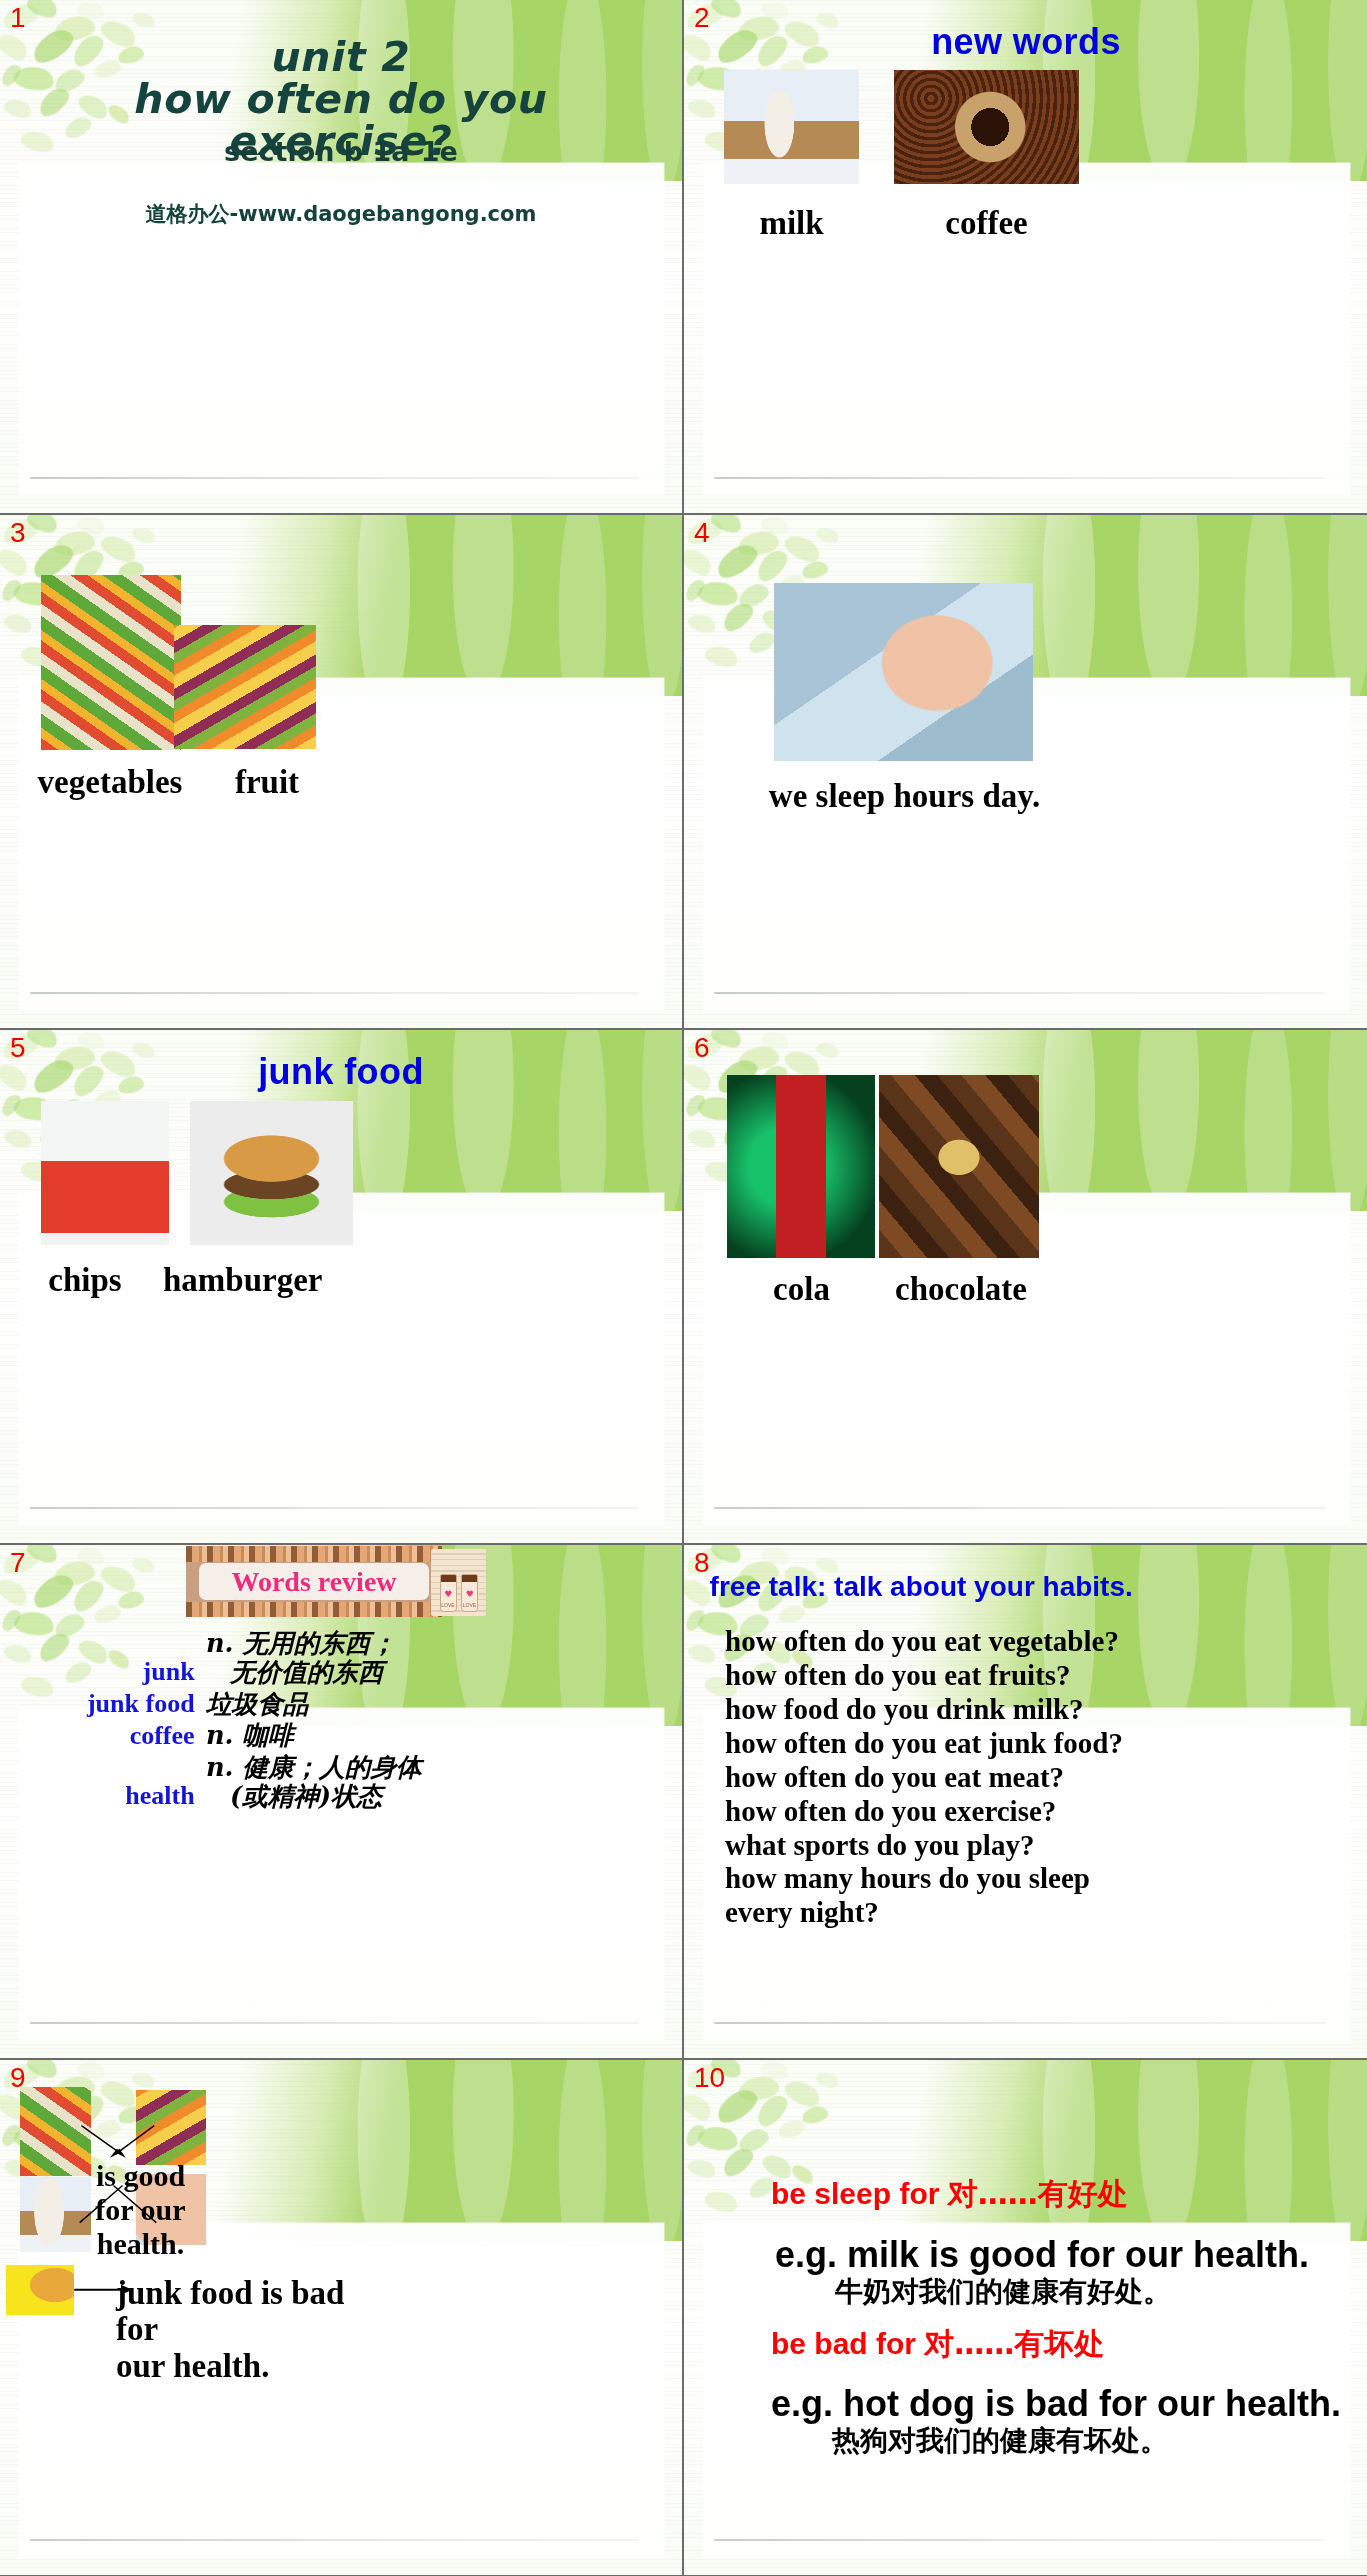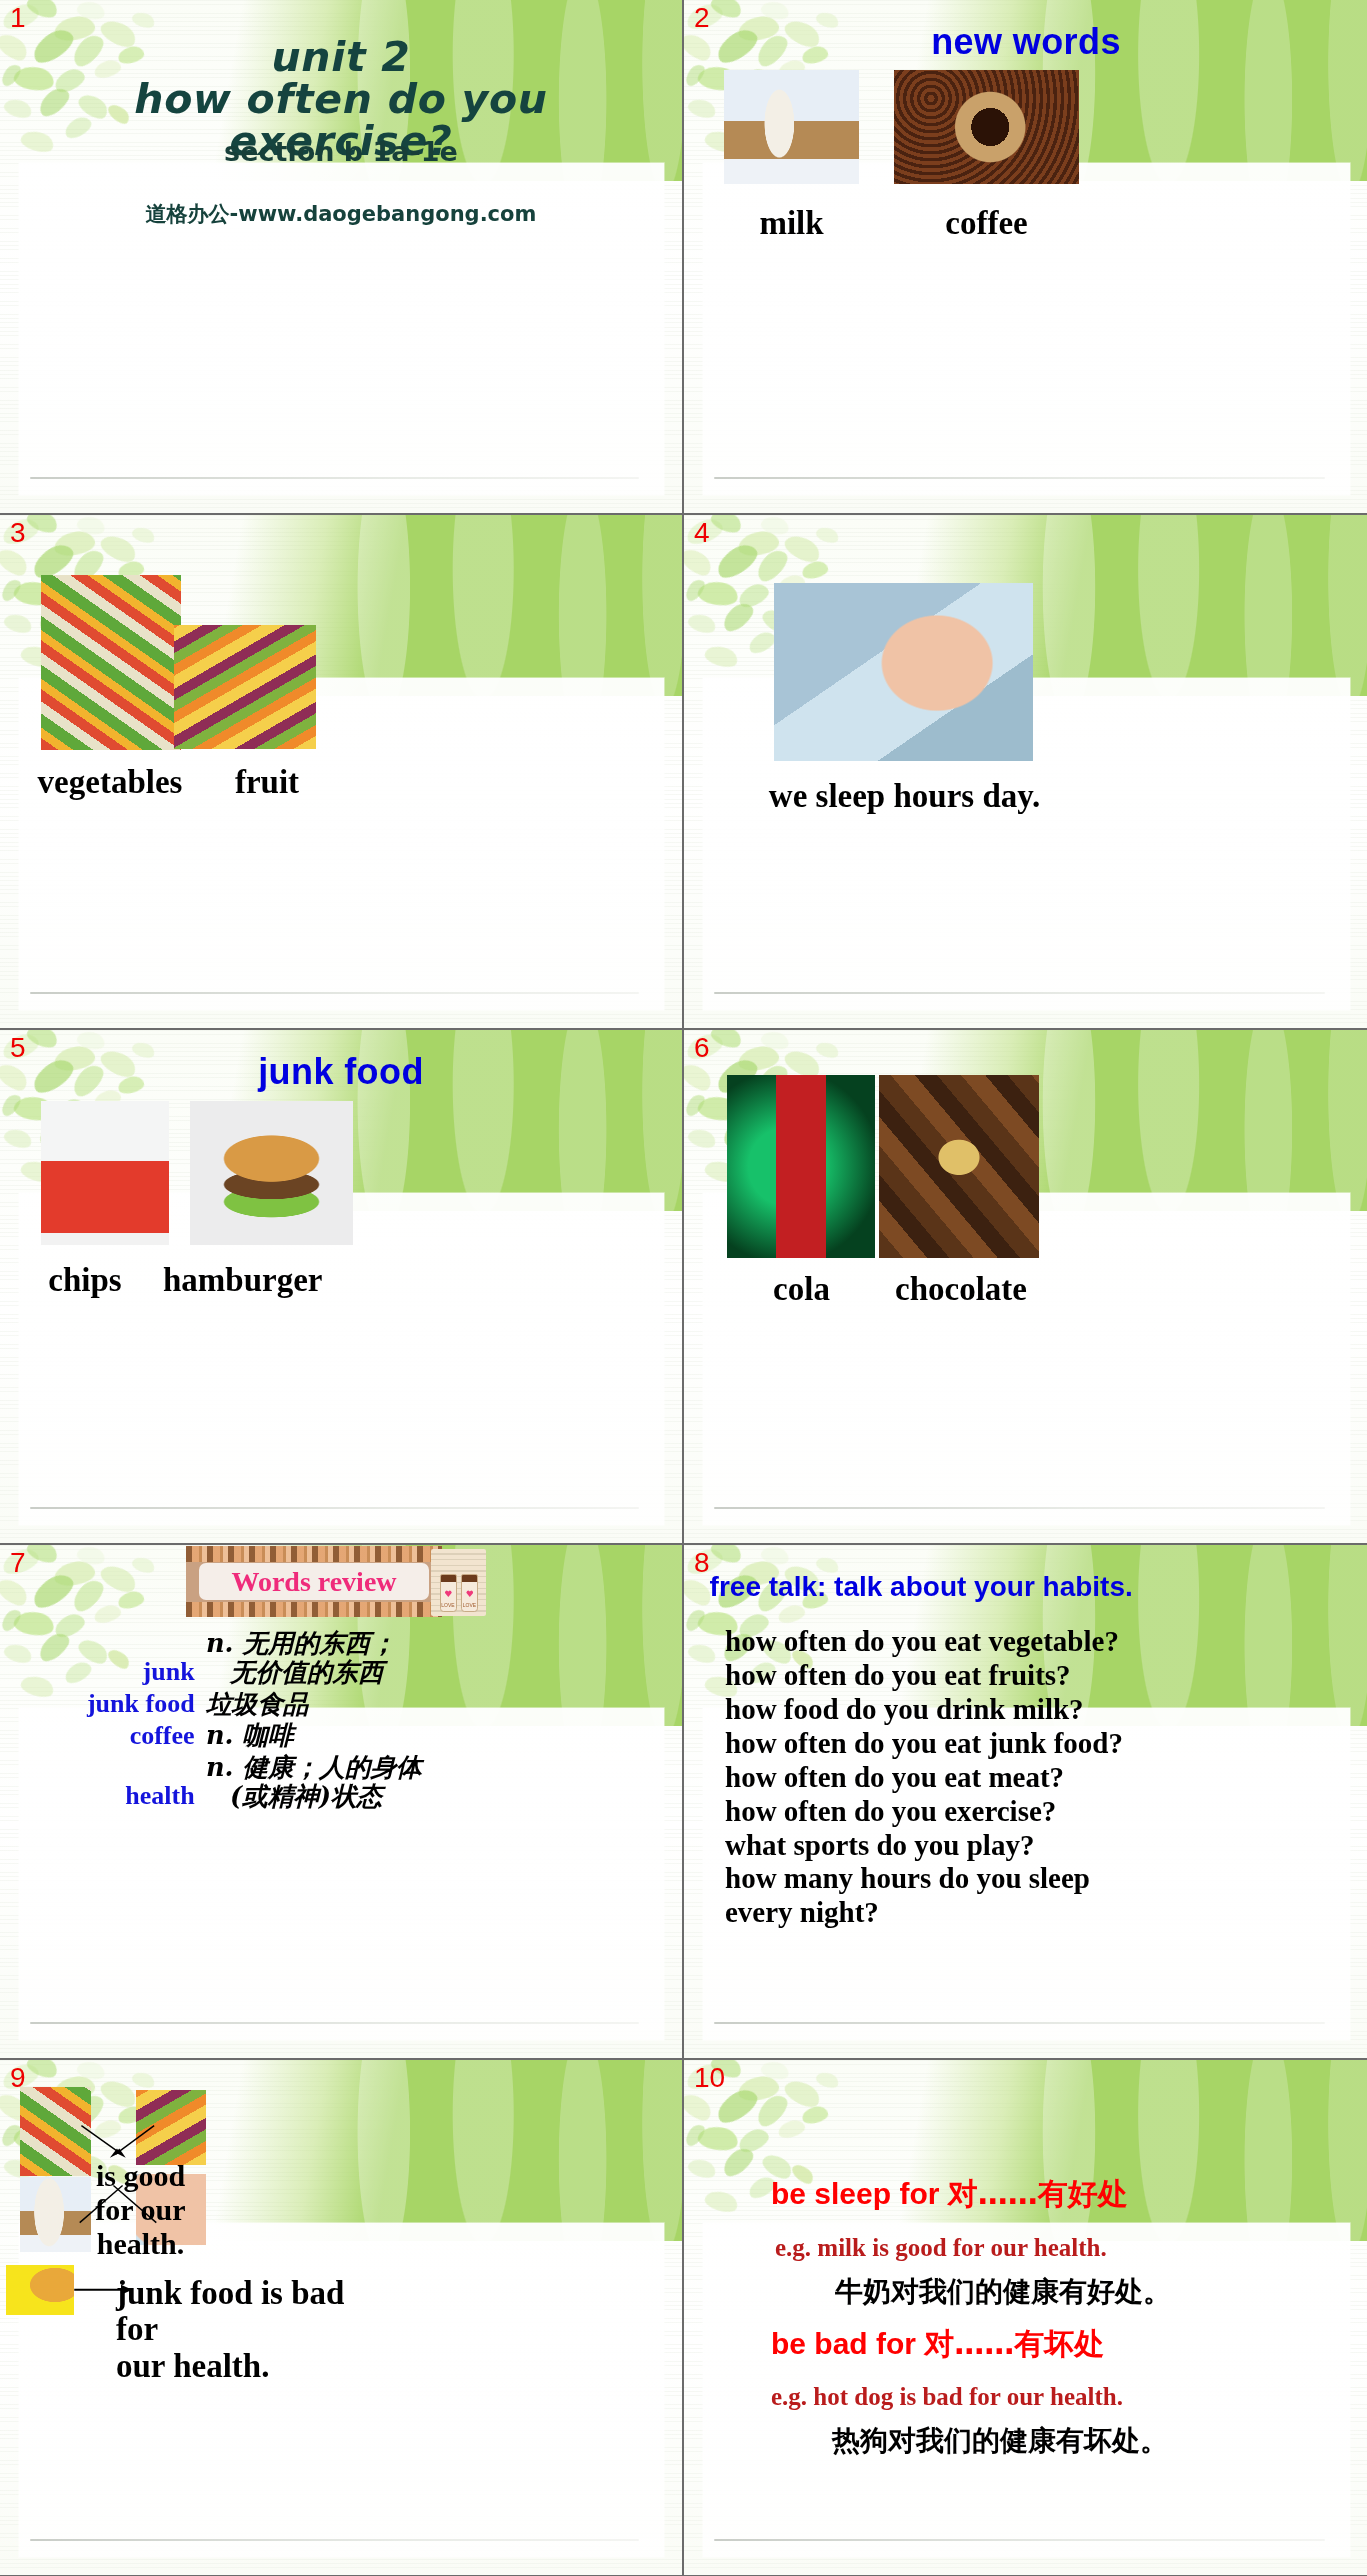--- a/index.html
+++ b/index.html
@@ -253,22 +253,22 @@
   .s10 .phrase{
     position:absolute;
     font-family:"Liberation Sans", sans-serif; font-weight:bold;
     font-size:30px; color:#ff0000;
   }
   .s10 .phrase .cnred{
     font-family:"DejaVu Sans", sans-serif; color:#ff0000; font-weight:bold;
   }
   .s10 .eg{
     position:absolute;
-    font-family:Liberation Serif, serif; font-weight:bold;
-    font-size:25px; color:#b91c1c;
+    font-family:Liberation Sans, sans-serif; font-weight:bold;
+    font-size:36px; color:#000000;
   }
   .s10 .cn{
     position:absolute;
     font-family:"DejaVu Sans", sans-serif; font-weight:bold;
     font-size:28px; color:#000;
   }
 </style>
 </head>
 <body>
 

